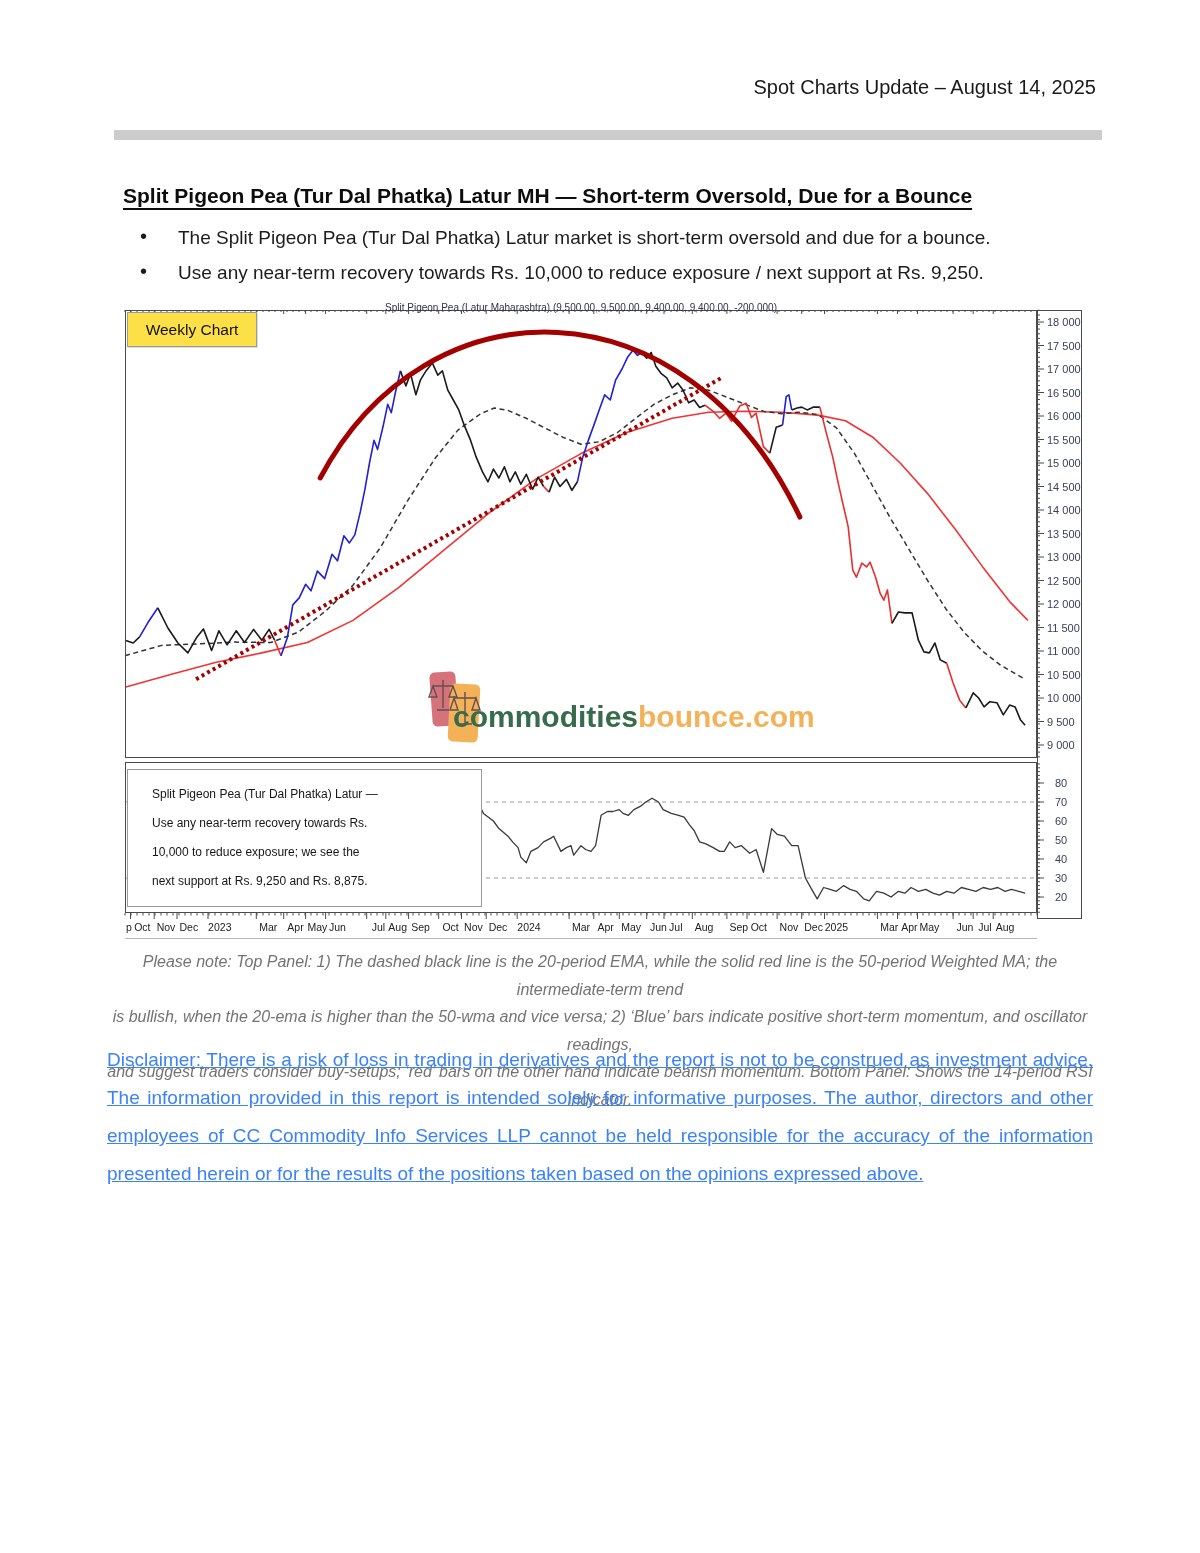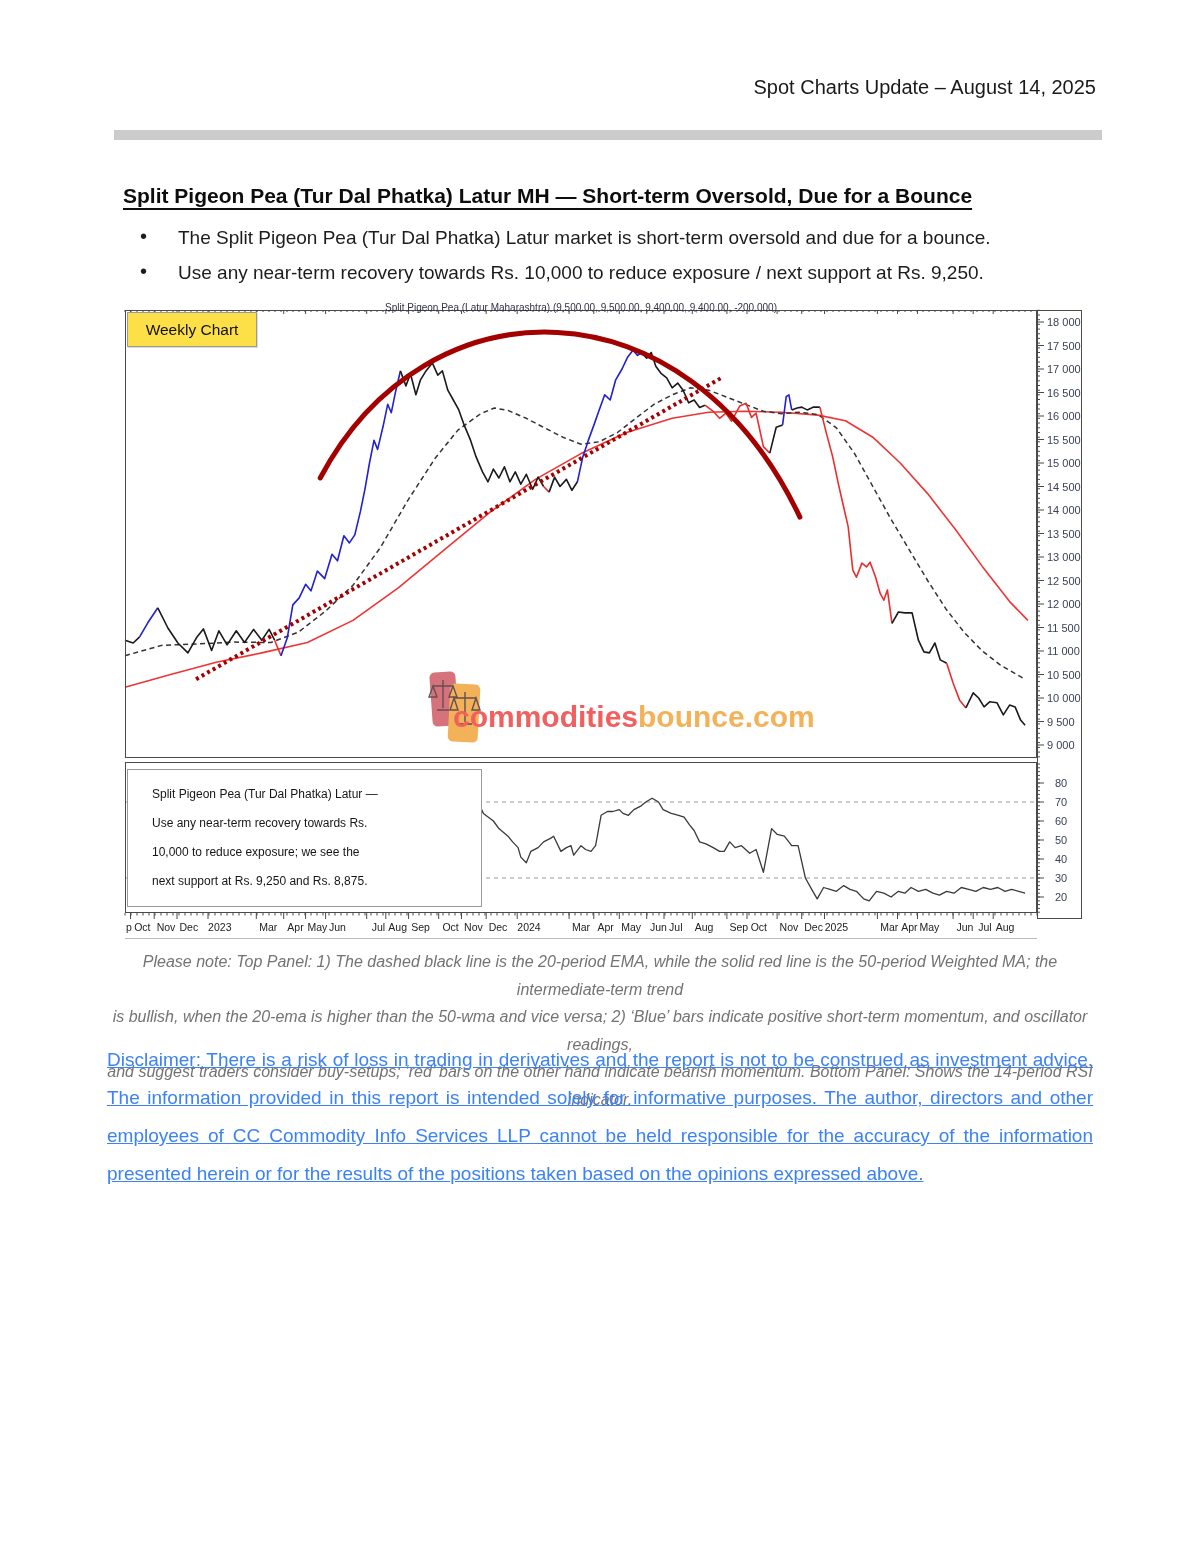--- a/index.html
+++ b/index.html
@@ -677,21 +677,21 @@
         <g transform="rotate(3 41 49)">
             <rect x="26" y="20" width="30" height="58" rx="5" fill="#f2a43c"></rect>
           </g>
         <g stroke="#4a3136" stroke-width="1.4" fill="none">
           <path d="M20 16 V44 M10 22 H30 M14 46 H26"></path>
           <path d="M10 22 L6 33 H14 Z M30 22 L26 33 H34 Z"></path>
           <path d="M42 28 V58 M31 34 H53 M35 60 H49"></path>
           <path d="M31 34 L27 46 H35 Z M53 34 L49 46 H57 Z"></path>
         </g>
       </svg>
-      <div class="wm-text"><span class="wm1" id="wm1" style="color: #ef4444;">commodities</span><span class="wm2" id="wm2" style="color: rgb(242, 164, 60);">bounce.com</span></div>
+      <div class="wm-text"><span class="wm1" id="wm1" style="color: #14532d;">commodities</span><span class="wm2" id="wm2" style="color: rgb(242, 164, 60);">bounce.com</span></div>
     </div>
 
     <div class="annot">Split Pigeon Pea (Tur Dal Phatka) Latur —
 Use any near-term recovery towards Rs.
 10,000 to reduce exposure; we see the
 next support at Rs. 9,250 and Rs. 8,875.</div>
   </div>
 
   <div class="note">Please note: Top Panel: 1) The dashed black line is the 20-period EMA, while the solid red line is the 50-period Weighted MA; the intermediate-term trend
 is bullish, when the 20-ema is higher than the 50-wma and vice versa; 2) ‘Blue’ bars indicate positive short-term momentum, and oscillator readings,

